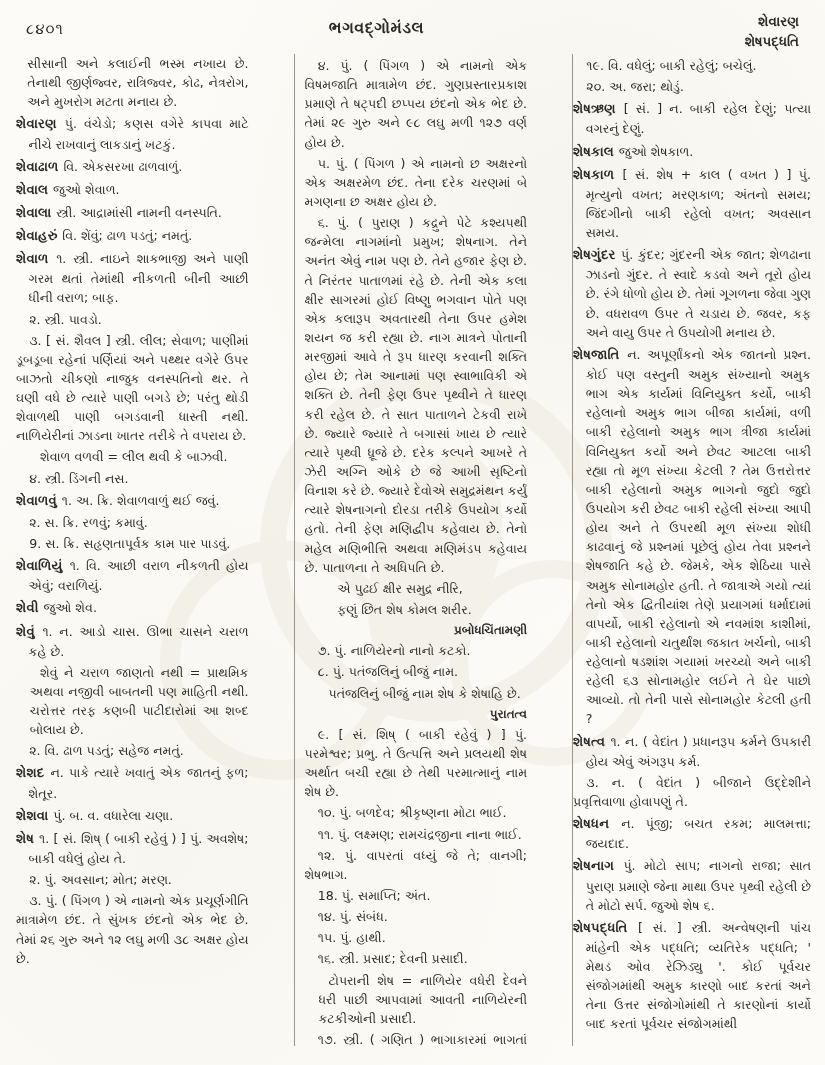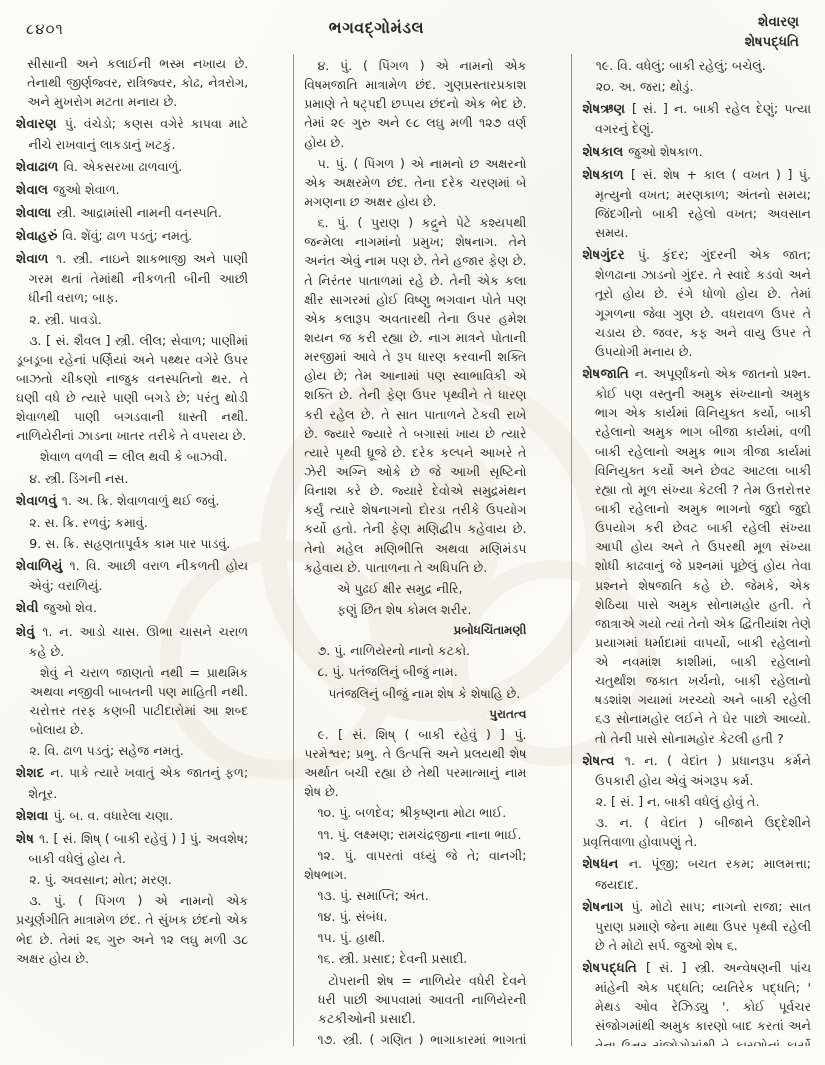--- a/index.html
+++ b/index.html
@@ -30,21 +30,21 @@
   .guide-words{text-align:right;font-weight:700;font-size:13.5px;line-height:1.45;min-width:110px;}
 
   .page-body{
     position:relative;display:flex;align-items:stretch;
     padding:8px 12px 0 16px;height:1000px;box-sizing:border-box;gap:36px;
   }
   .col{width:33.33%;box-sizing:border-box;overflow:hidden;
     font-size:12.6px;line-height:1.52;text-align:justify;}
   .col.c1{padding-right:9px;}
   .col.c2{border-left:1px solid #98948a;padding-left:10px;padding-right:9px;}
-  .col.c3{border-left:1px solid #98948a;padding-left:10px;padding-right:2px;}
+  .col.c3{border-left:1px solid #98948a;padding-right:2px;}
 
   .para{margin:0 0 2px 0;}
   .para.body{padding-left:.9em;}
   .para.entry{padding-left:1em;text-indent:-1em;margin-top:3px;}
   .para.entry b{font-weight:700;font-size:1.05em;letter-spacing:.2px;}
   .para.sense{padding-left:0;text-indent:1.05em;margin-top:2px;}
   .para.idiom{margin-left:1.1em;text-indent:.8em;margin-top:2px;}
   .para.verse{margin-left:2.6em;text-align:left;margin-top:1px;}
   .para.cite{text-align:right;font-weight:700;font-size:.95em;margin-top:0;}
 </style>
@@ -104,36 +104,35 @@
       <div class="para verse">ફણું છિત શેષ કોમલ શરીર.</div>
       <div class="para cite">પ્રબોધચિંતામણી</div>
       <div class="para sense">૭. પું. નાળિયેરનો નાનો કટકો.</div>
       <div class="para sense">૮. પું. પતંજલિનું બીજું નામ.</div>
       <div class="para idiom">પતંજલિનું બીજું નામ શેષ કે શેષાહિ છે.</div>
       <div class="para cite">પુરાતત્વ</div>
       <div class="para sense">૯. [ સં. શિષ્ ( બાકી રહેવું ) ] પું. પરમેશ્વર; પ્રભુ. તે ઉત્પત્તિ અને પ્રલયથી શેષ અર્થાત બચી રહ્યા છે તેથી પરમાત્માનું નામ શેષ છે.</div>
       <div class="para sense">૧૦. પું. બળદેવ; શ્રીકૃષ્ણના મોટા ભાઈ.</div>
       <div class="para sense">૧૧. પું. લક્ષ્મણ; રામચંદ્રજીના નાના ભાઈ.</div>
       <div class="para sense">૧૨. પું. વાપરતાં વધ્યું જે તે; વાનગી; શેષભાગ.</div>
-      <div class="para sense">૧૩. પું. સમાપ્તિ; અંત.</div>
+      <div class="para sense">18. પું. સમાપ્તિ; અંત.</div>
       <div class="para sense">૧૪. પું. સંબંધ.</div>
       <div class="para sense">૧૫. પું. હાથી.</div>
       <div class="para sense">૧૬. સ્ત્રી. પ્રસાદ; દેવની પ્રસાદી.</div>
       <div class="para idiom">ટોપરાની શેષ = નાળિયેર વધેરી દેવને ધરી પાછી આપવામાં આવતી નાળિયેરની કટકીઓની પ્રસાદી.</div>
       <div class="para sense">૧૭. સ્ત્રી. ( ગણિત ) ભાગાકારમાં ભાગતાં બાકી વધેલી સંખ્યા.</div>
       <div class="para sense">૧૮. સ્ત્રી. ભેદ; તફાવત.</div>
     </div>
   <div class="col c3">
       <div class="para sense">૧૯. વિ. વધેલું; બાકી રહેલું; બચેલું.</div>
       <div class="para sense">૨૦. અ. જરા; થોડું.</div>
       <div class="para entry"><b>શેષઋણ </b>[ સં. ] ન. બાકી રહેલ દેણું; પત્યા વગરનું દેણું.</div>
       <div class="para entry"><b>શેષકાલ </b>જુઓ શેષકાળ.</div>
       <div class="para entry"><b>શેષકાળ </b>[ સં. શેષ + કાલ ( વખત ) ] પું. મૃત્યુનો વખત; મરણકાળ; અંતનો સમય; જિંદગીનો બાકી રહેલો વખત; અવસાન સમય.</div>
       <div class="para entry"><b>શેષગુંદર </b>પું. કુંદર; ગુંદરની એક જાત; શેળઢાના ઝાડનો ગુંદર. તે સ્વાદે કડવો અને તૂરો હોય છે. રંગે ધોળો હોય છે. તેમાં ગૂગળના જેવા ગુણ છે. વધરાવળ ઉપર તે ચડાય છે. જવર, કફ અને વાયુ ઉપર તે ઉપયોગી મનાય છે.</div>
       <div class="para entry"><b>શેષજાતિ </b>ન. અપૂર્ણાંકનો એક જાતનો પ્રશ્ન. કોઈ પણ વસ્તુની અમુક સંખ્યાનો અમુક ભાગ એક કાર્યમાં વિનિયુક્ત કર્યો, બાકી રહેલાનો અમુક ભાગ બીજા કાર્યમાં, વળી બાકી રહેલાનો અમુક ભાગ ત્રીજા કાર્યમાં વિનિયુક્ત કર્યો અને છેવટ આટલા બાકી રહ્યા તો મૂળ સંખ્યા કેટલી ? તેમ ઉત્તરોત્તર બાકી રહેલાનો અમુક ભાગનો જુદો જુદો ઉપયોગ કરી છેવટ બાકી રહેલી સંખ્યા આપી હોય અને તે ઉપરથી મૂળ સંખ્યા શોધી કાઢવાનું જે પ્રશ્નમાં પૂછેલું હોય તેવા પ્રશ્નને શેષજાતિ કહે છે. જેમકે, એક શેઠિયા પાસે અમુક સોનામહોર હતી. તે જાત્રાએ ગયો ત્યાં તેનો એક દ્વિતીયાંશ તેણે પ્રયાગમાં ધર્માદામાં વાપર્યો, બાકી રહેલાનો એ નવમાંશ કાશીમાં, બાકી રહેલાનો ચતુર્થાંશ જકાત ખર્ચનો, બાકી રહેલાનો ષડશાંશ ગયામાં ખરચ્યો અને બાકી રહેલી ૬૩ સોનામહોર લઈને તે ઘેર પાછો આવ્યો. તો તેની પાસે સોનામહોર કેટલી હતી ?</div>
       <div class="para entry"><b>શેષત્વ </b>૧. ન. ( વેદાંત ) પ્રધાનરૂપ કર્મને ઉપકારી હોય એવું અંગરૂપ કર્મ.</div>
-      <div class="para sense">૨. [ સં. ] ન. બાકી વધેલું હોવું તે.</div>
       <div class="para sense">૩. ન. ( વેદાંત ) બીજાને ઉદ્દેશીને પ્રવૃત્તિવાળા હોવાપણું તે.</div>
       <div class="para entry"><b>શેષધન </b>ન. પૂંજી; બચત રકમ; માલમત્તા; જયદાદ.</div>
       <div class="para entry"><b>શેષનાગ </b>પું. મોટો સાપ; નાગનો રાજા; સાત પુરાણ પ્રમાણે જેના માથા ઉપર પૃથ્વી રહેલી છે તે મોટો સર્પ. જુઓ શેષ ૬.</div>
       <div class="para entry"><b>શેષપદ્ધતિ </b>[ સં. ] સ્ત્રી. અન્વેષણની પાંચ માંહેની એક પદ્ધતિ; વ્યતિરેક પદ્ધતિ; ' મેથડ ઓવ રેઝિડ્યુ '. કોઈ પૂર્વચર સંજોગમાંથી અમુક કારણો બાદ કરતાં અને તેના ઉત્તર સંજોગોમાંથી તે કારણોનાં કાર્યો બાદ કરતાં પૂર્વચર સંજોગમાંથી</div>
     </div>
 </div>
 
 </body></html>

